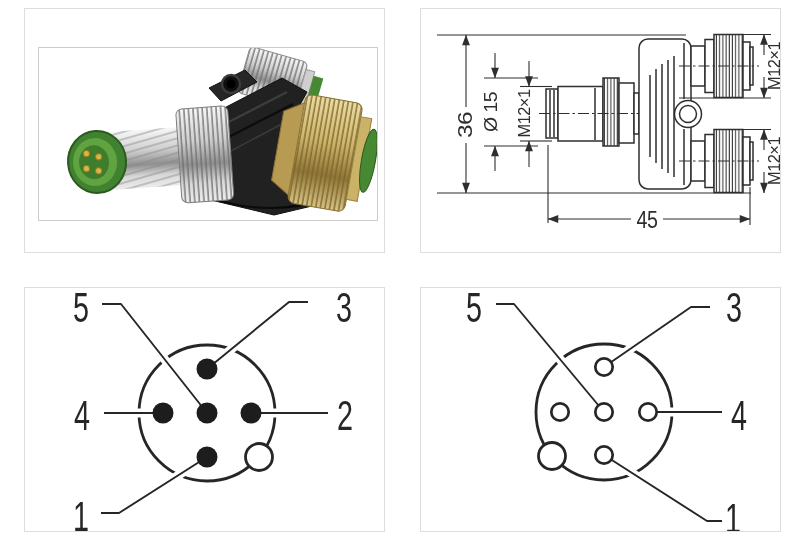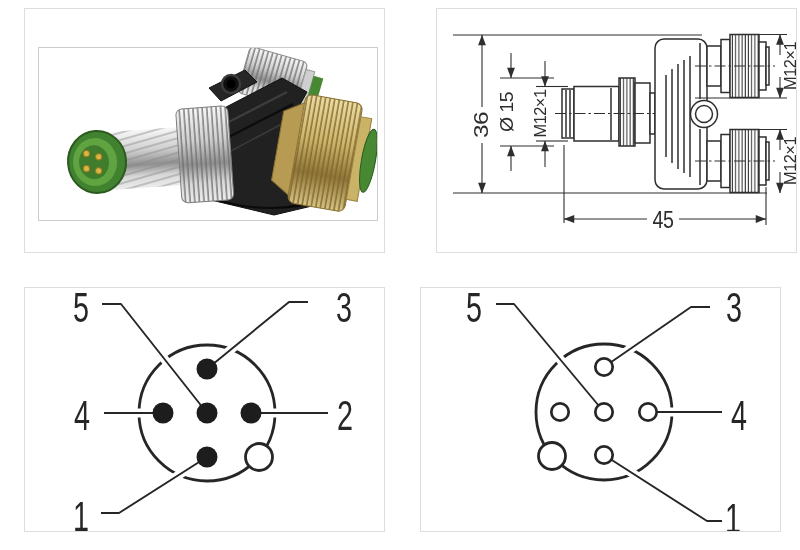--- a/index.html
+++ b/index.html
@@ -1,20 +1,20 @@
 <!DOCTYPE html>
 <html><head>
 <meta charset="utf-8">
 <style>
   html,body{margin:0;padding:0;background:#ffffff;}
   .page{position:relative;width:800px;height:550px;background:#ffffff;overflow:hidden;
         font-family:"Liberation Sans",sans-serif;}
   .panel{position:absolute;background:#ffffff;border:1px solid #dddddd;box-sizing:border-box;}
   #p-photo  {left:24px;  top:8px;   width:361px;height:245px;}
-  #p-draw   {left:420px; top:8px;   width:361px;height:245px;margin-left:16px;}
+  #p-draw   {left:420px; top:8px;   width:361px;height:245px;}
   #p-male   {left:24px;  top:287px; width:361px;height:245px;}
   #p-female {left:420px; top:287px; width:361px;height:245px;}
   .photo-frame{position:absolute;left:13px;top:38px;width:338px;height:172px;
                border:1px solid #cccccc;background:#ffffff;}
   svg{display:block;}
   .ln   {stroke:#2e2e2e;stroke-width:1.5;fill:none;}
   .lnw  {stroke:#2e2e2e;stroke-width:1.5;fill:#ffffff;}
   .dm   {stroke:#2e2e2e;stroke-width:1.1;fill:none;}
   .cl   {stroke:#2e2e2e;stroke-width:1;fill:none;stroke-dasharray:11 3 2.5 3;}
   .dtxt {font-family:"Liberation Sans",sans-serif;fill:#2e2e2e;letter-spacing:-0.5px;}

